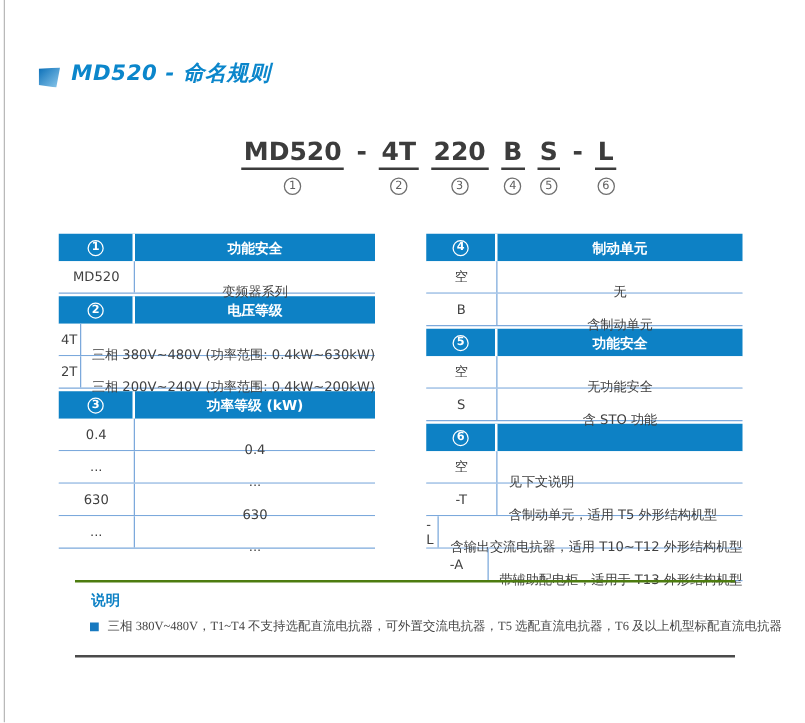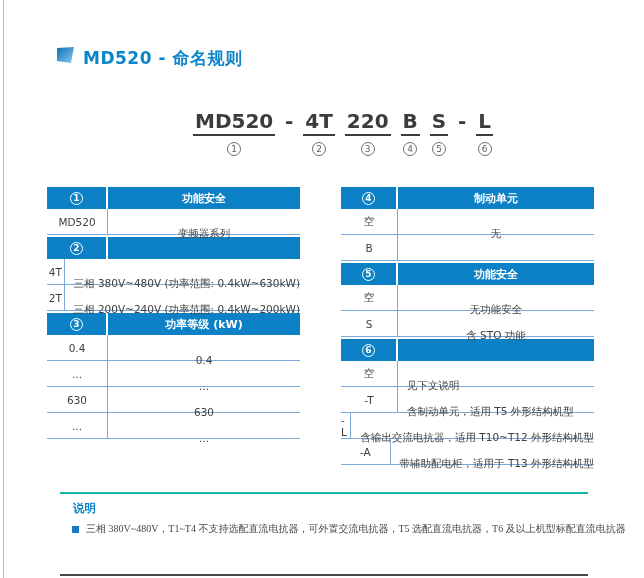--- a/index.html
+++ b/index.html
@@ -10,22 +10,22 @@
     font-family:"DejaVu Sans","Liberation Sans",sans-serif;
     color:#404040;
     overflow:hidden;
   }
   .page-edge {
     position:absolute; left:3px; top:0; width:1px; height:578px;
     background:#b9b9b9;
   }
   
   .title-row {
-    position:absolute; left:57px; top:47px;
-    display:flex; align-items:flex-start; gap:9px;
+    position:absolute; left:31px; top:47px;
+    display:flex; align-items:flex-end; gap:9px;font-style:italic;
   }
   .title-icon { width:17px; height:16px; display:block; }
   .page-title {
     font-size:17px; font-weight:bold; color:#0b86cb; letter-spacing:0.5px;
   }
   
   .model-block {
     position:absolute; left:0; top:110px; width:644px;
     display:flex; justify-content:center; padding-left:42px;
   }
@@ -71,22 +71,22 @@
   .drow .c1 {
     display:flex; align-items:center; justify-content:center;
     border-right:1px solid #7ca9dc;
   }
   .drow .c2 { flex:1; display:flex; align-items:center; justify-content:center; white-space:nowrap;margin-top:24px; }
   .drow .c2.al { justify-content:flex-start; padding-left:9px; }
   .tbl-left  .c1 { width:61px; }
   .tbl-right .c1 { width:57px; }
   
   .notes {
-    position:absolute; left:60px; top:492px; width:528px; height:84px;
-    border-top:2px solid #14b8a6; border-bottom:2px solid #4a4a4a;
+    position:absolute; left:60px; top:464px; width:528px; height:62px;
+    border-top:2px solid #4d7c0f; border-bottom:2px solid #4a4a4a;
   }
   .notes-title {
     margin:7px 0 6px 13px;
     font-size:11.5px; font-weight:bold; color:#0d81c5;
   }
   .note-item {
     display:flex; align-items:center; gap:7px;
     margin:0 0 9px 12px;
     font-size:10px; color:#474747; white-space:nowrap;font-family:Liberation Serif, serif;
   }
@@ -171,20 +171,21 @@
     <span class="c2">功能安全</span>
   </div>
   <div class="drow">
     <span class="c1">MD520</span>
     <span class="c2">变频器系列</span>
   </div>
   <div class="hrow mt">
     <span class="c1">
         <span class="circ w">2</span>
       </span>
+    <span class="c2">电压等级</span>
   </div>
   <div class="drow">
     <span class="c1">4T</span>
     <span class="c2 al">三相 380V~480V (功率范围: 0.4kW~630kW)</span>
   </div>
   <div class="drow">
     <span class="c1">2T</span>
     <span class="c2 al">三相 200V~240V (功率范围: 0.4kW~200kW)</span>
   </div>
   <div class="hrow mt">
@@ -217,20 +218,21 @@
         <span class="circ w">4</span>
       </span>
     <span class="c2">制动单元</span>
   </div>
   <div class="drow">
     <span class="c1">空</span>
     <span class="c2">无</span>
   </div>
   <div class="drow">
     <span class="c1">B</span>
+    <span class="c2">含制动单元</span>
   </div>
   <div class="hrow mt">
     <span class="c1">
         <span class="circ w">5</span>
       </span>
     <span class="c2">功能安全</span>
   </div>
   <div class="drow">
     <span class="c1">空</span>
     <span class="c2">无功能安全</span>

